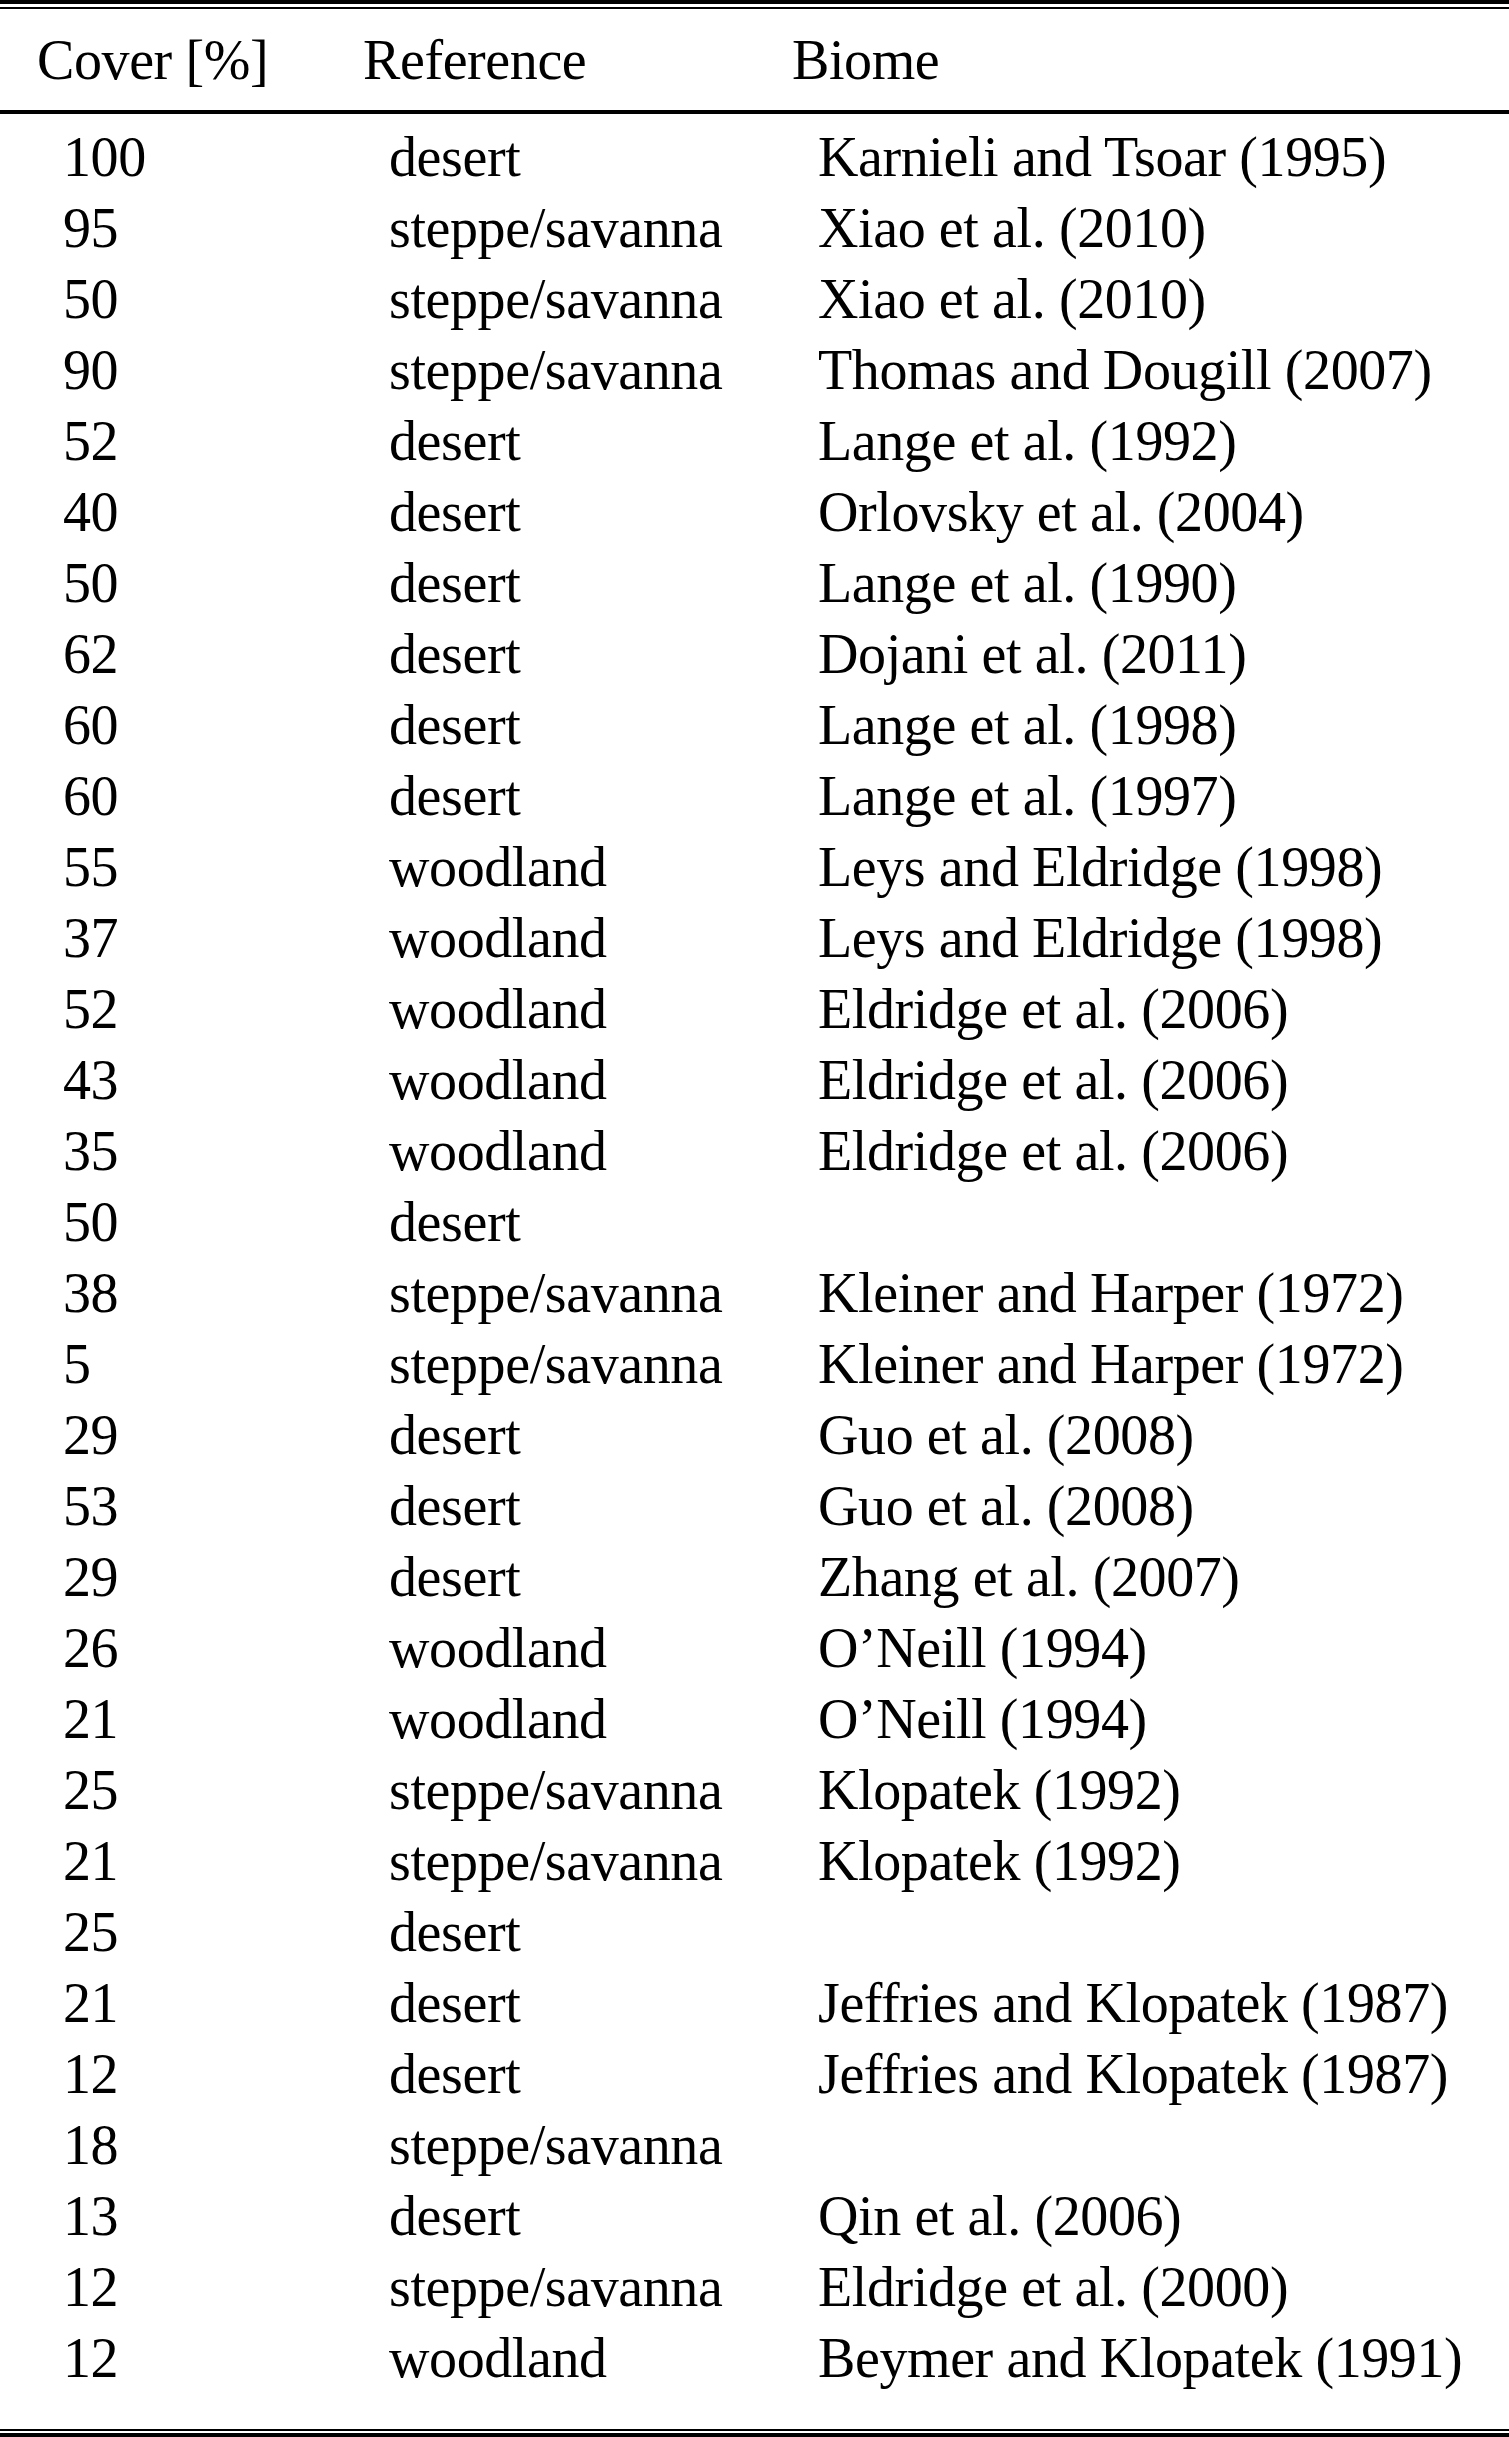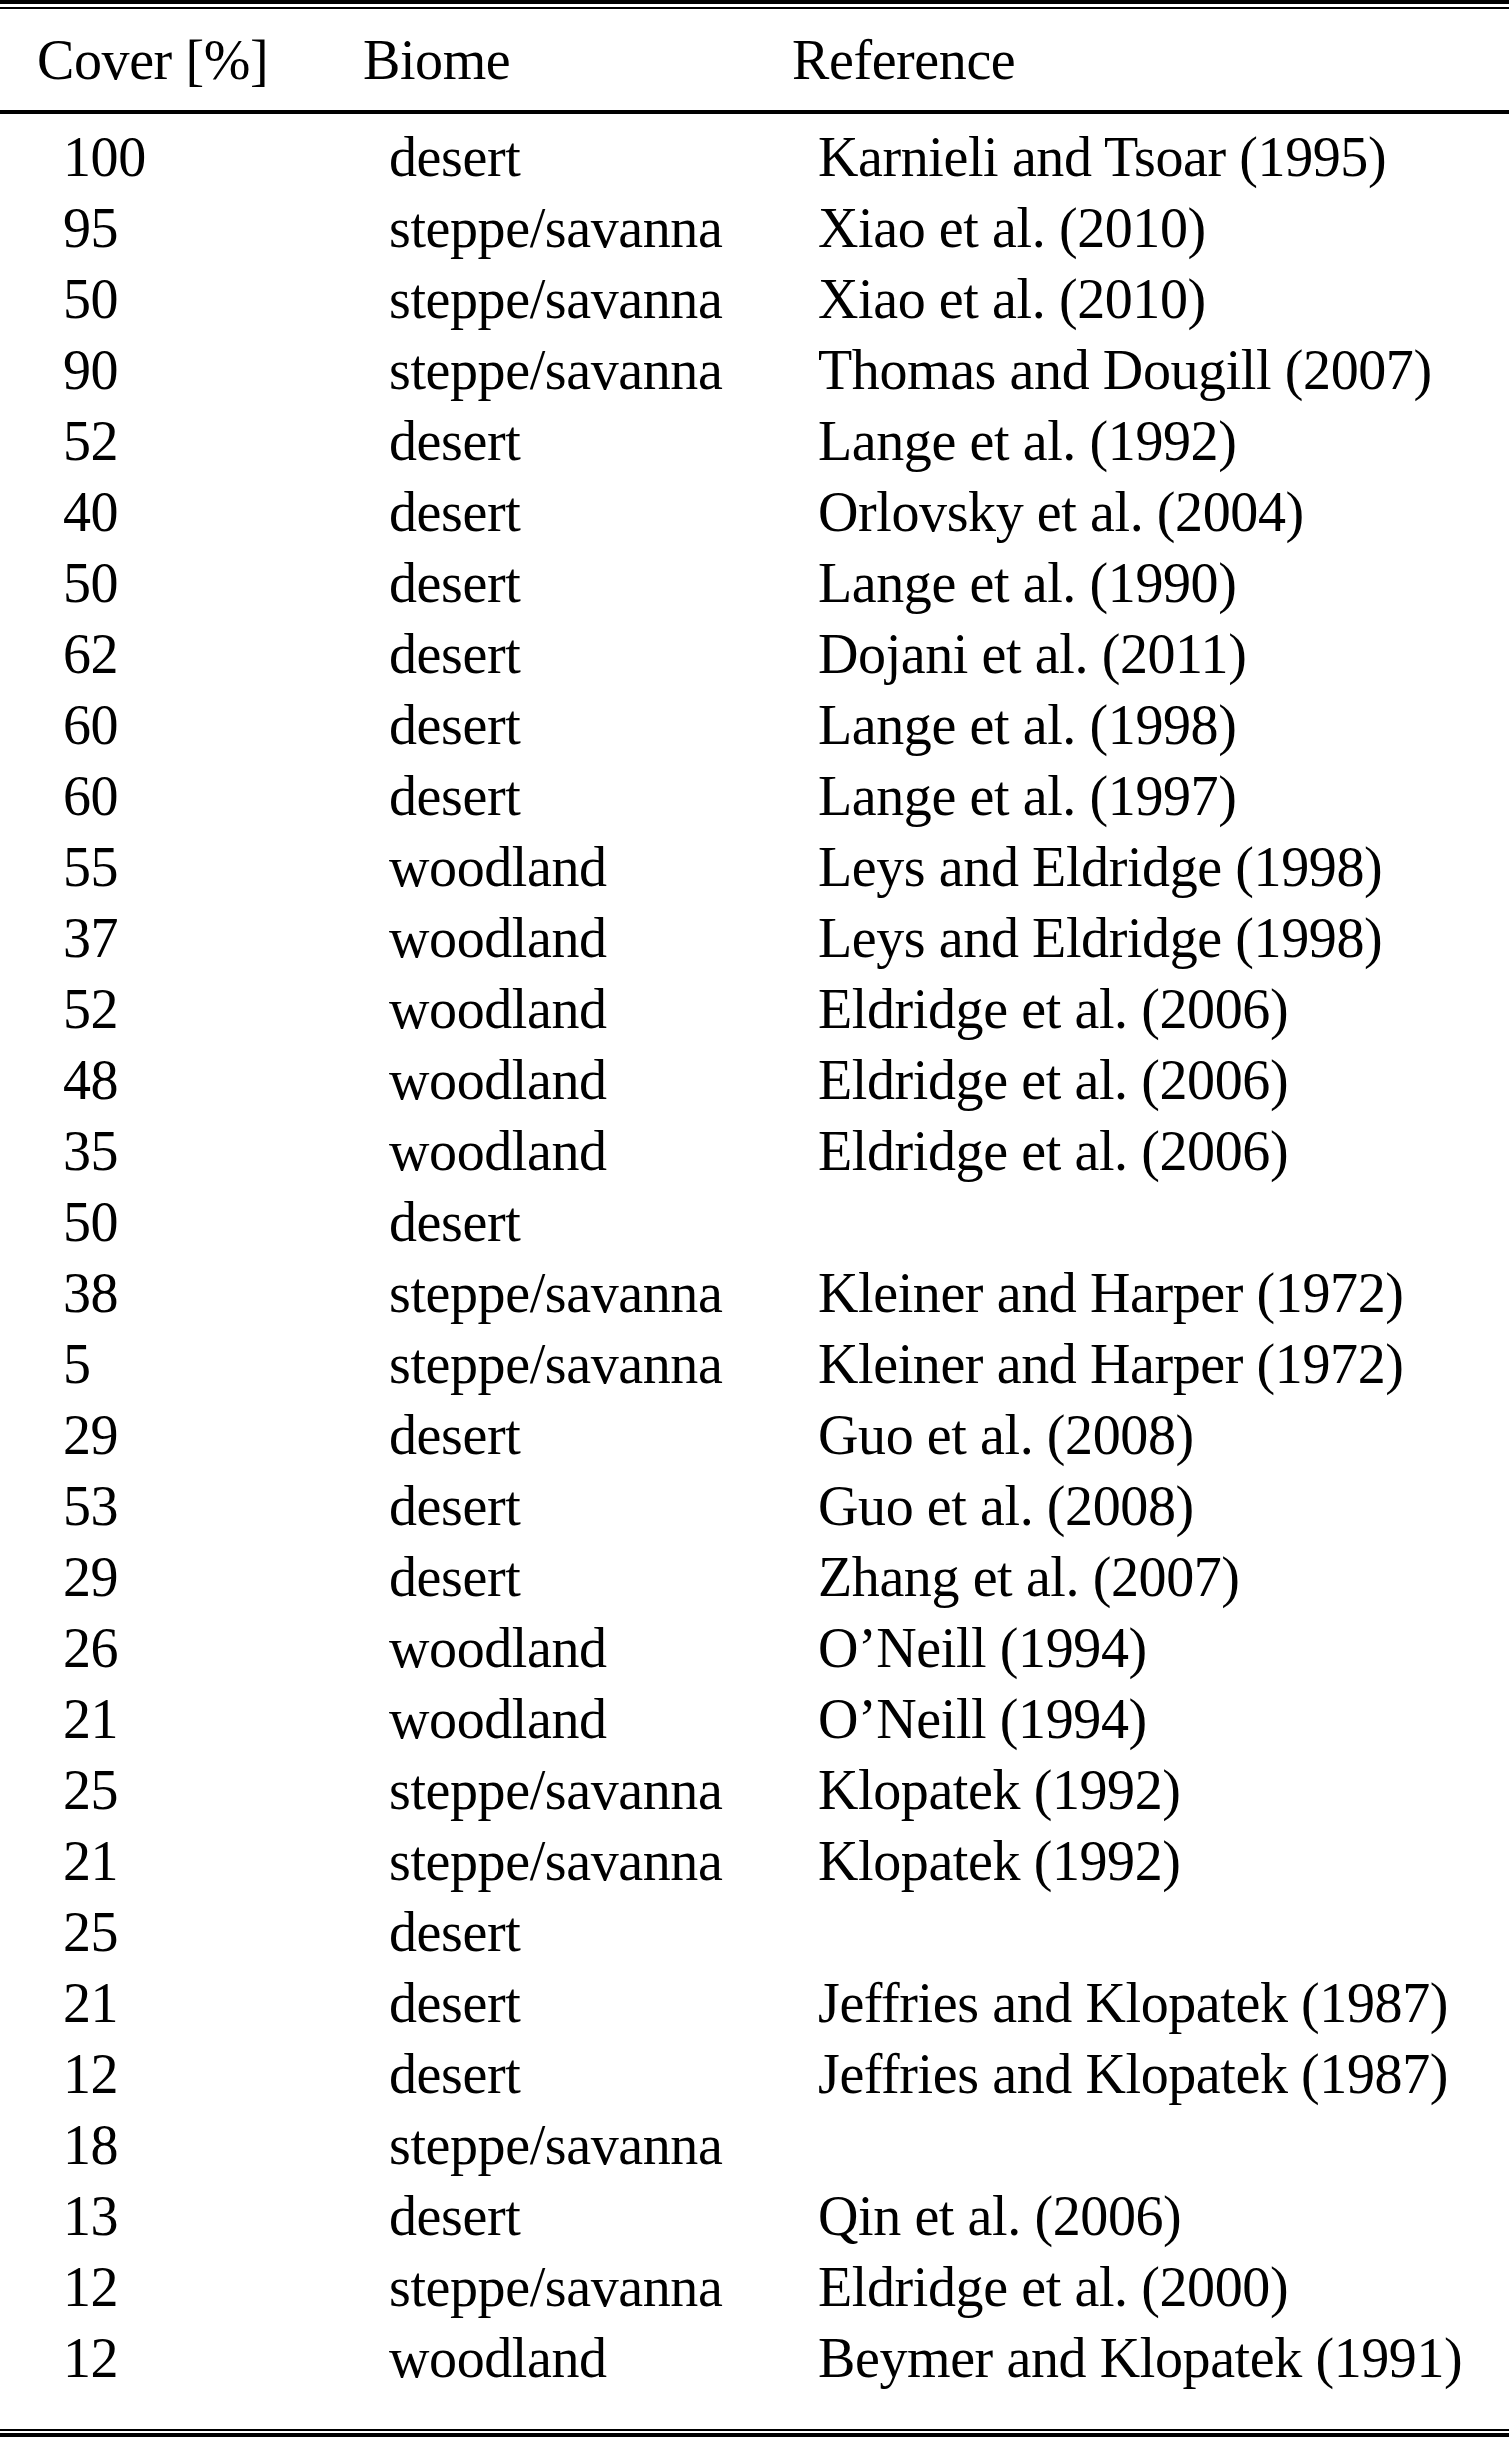--- a/index.html
+++ b/index.html
@@ -65,22 +65,22 @@
 </style>
 </head>
 <body>
 
 <div class="page">
   <div class="rule rule-top-thick"></div>
   <div class="rule rule-top-thin"></div>
 
   <div class="header-row">
     <span class="cell">Cover [%]</span>
+    <span class="cell">Reference</span>
     <span class="cell">Biome</span>
-    <span class="cell">Reference</span>
   </div>
 
   <div class="rule rule-header"></div>
 
   <div class="rows">
       <div class="data-row">
         <span class="cell">100</span>
         <span class="cell">desert</span>
         <span class="cell">Karnieli and Tsoar (1995)</span>
       </div>
@@ -138,21 +138,21 @@
         <span class="cell">37</span>
         <span class="cell">woodland</span>
         <span class="cell">Leys and Eldridge (1998)</span>
       </div>
       <div class="data-row">
         <span class="cell">52</span>
         <span class="cell">woodland</span>
         <span class="cell">Eldridge et al. (2006)</span>
       </div>
       <div class="data-row">
-        <span class="cell">48</span>
+        <span class="cell">43</span>
         <span class="cell">woodland</span>
         <span class="cell">Eldridge et al. (2006)</span>
       </div>
       <div class="data-row">
         <span class="cell">35</span>
         <span class="cell">woodland</span>
         <span class="cell">Eldridge et al. (2006)</span>
       </div>
       <div class="data-row">
         <span class="cell">50</span>

